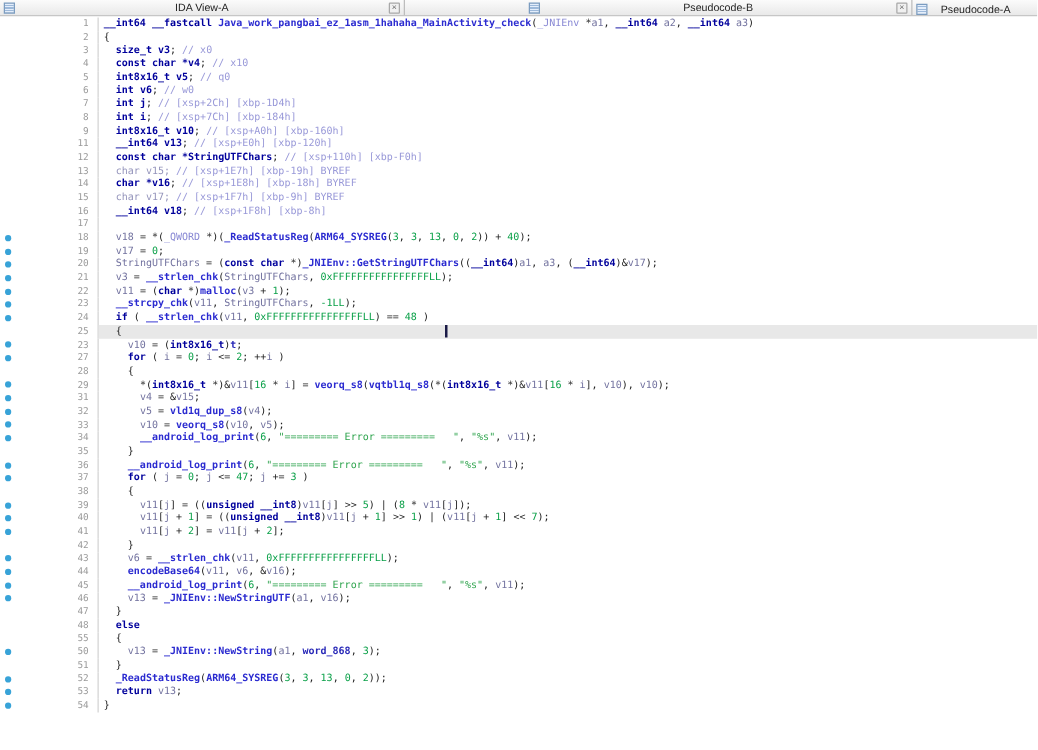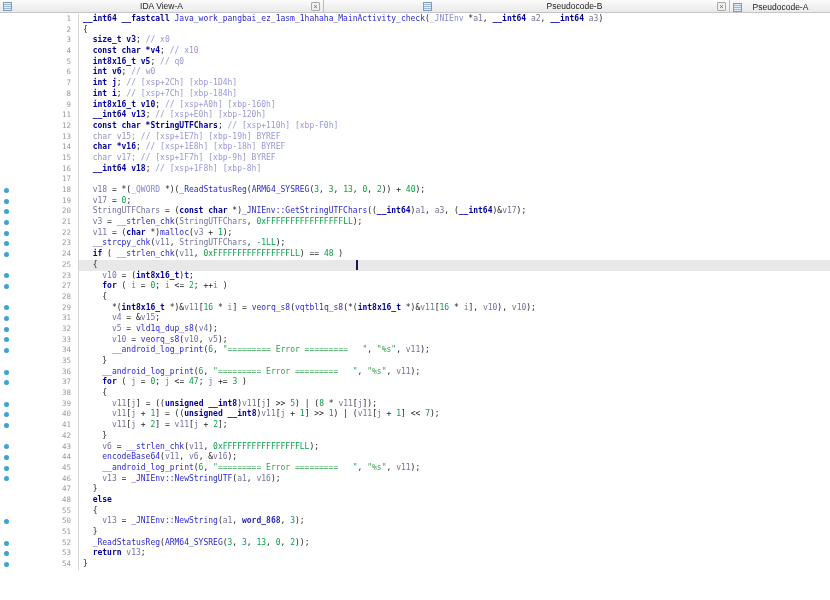--- a/index.html
+++ b/index.html
@@ -28,21 +28,21 @@
   .gut{flex:none;width:79px;display:flex;border-right:1px solid #d4d4d4;box-sizing:border-box;}
   .dot{flex:none;width:12px;display:flex;align-items:center;justify-content:center;}
   .dot i{width:5px;height:5px;border-radius:50%;background:#38a3d8;display:none;}
   .row.hasdot .dot i{display:block;}
   .num{flex:1;text-align:right;padding-right:7px;color:#9a9a9a;font-size:7.5px;}
   .src{flex:1;padding-left:4px;position:relative;}
   .row.current .src{background:#e8e8e8;}
   .caret{position:absolute;left:277px;top:0.5px;width:1.5px;height:9.5px;background:#1a1a46;}
   
   .tok-k{color:#00009c;font-weight:bold;}   
-  .tok-f{color:#2b2bd0;font-weight:normal;}   
+  .tok-f{color:#2b2bd0;font-weight:bold;}   
   .tok-m{color:#8888d4;}                    
   .tok-v{color:#72729f;}                    
   .tok-n{color:#0aa048;}                    
   .tok-s{color:#2fa44e;}                    
   .tok-c{color:#9898d8;}                    
   .tok-p{color:#202020;}                    
   .tok-g{color:#2a2ab8;font-weight:bold;}   
   .tok-d{color:#9494bb;margin-top:47px;}                    
 </style>
 </head>

